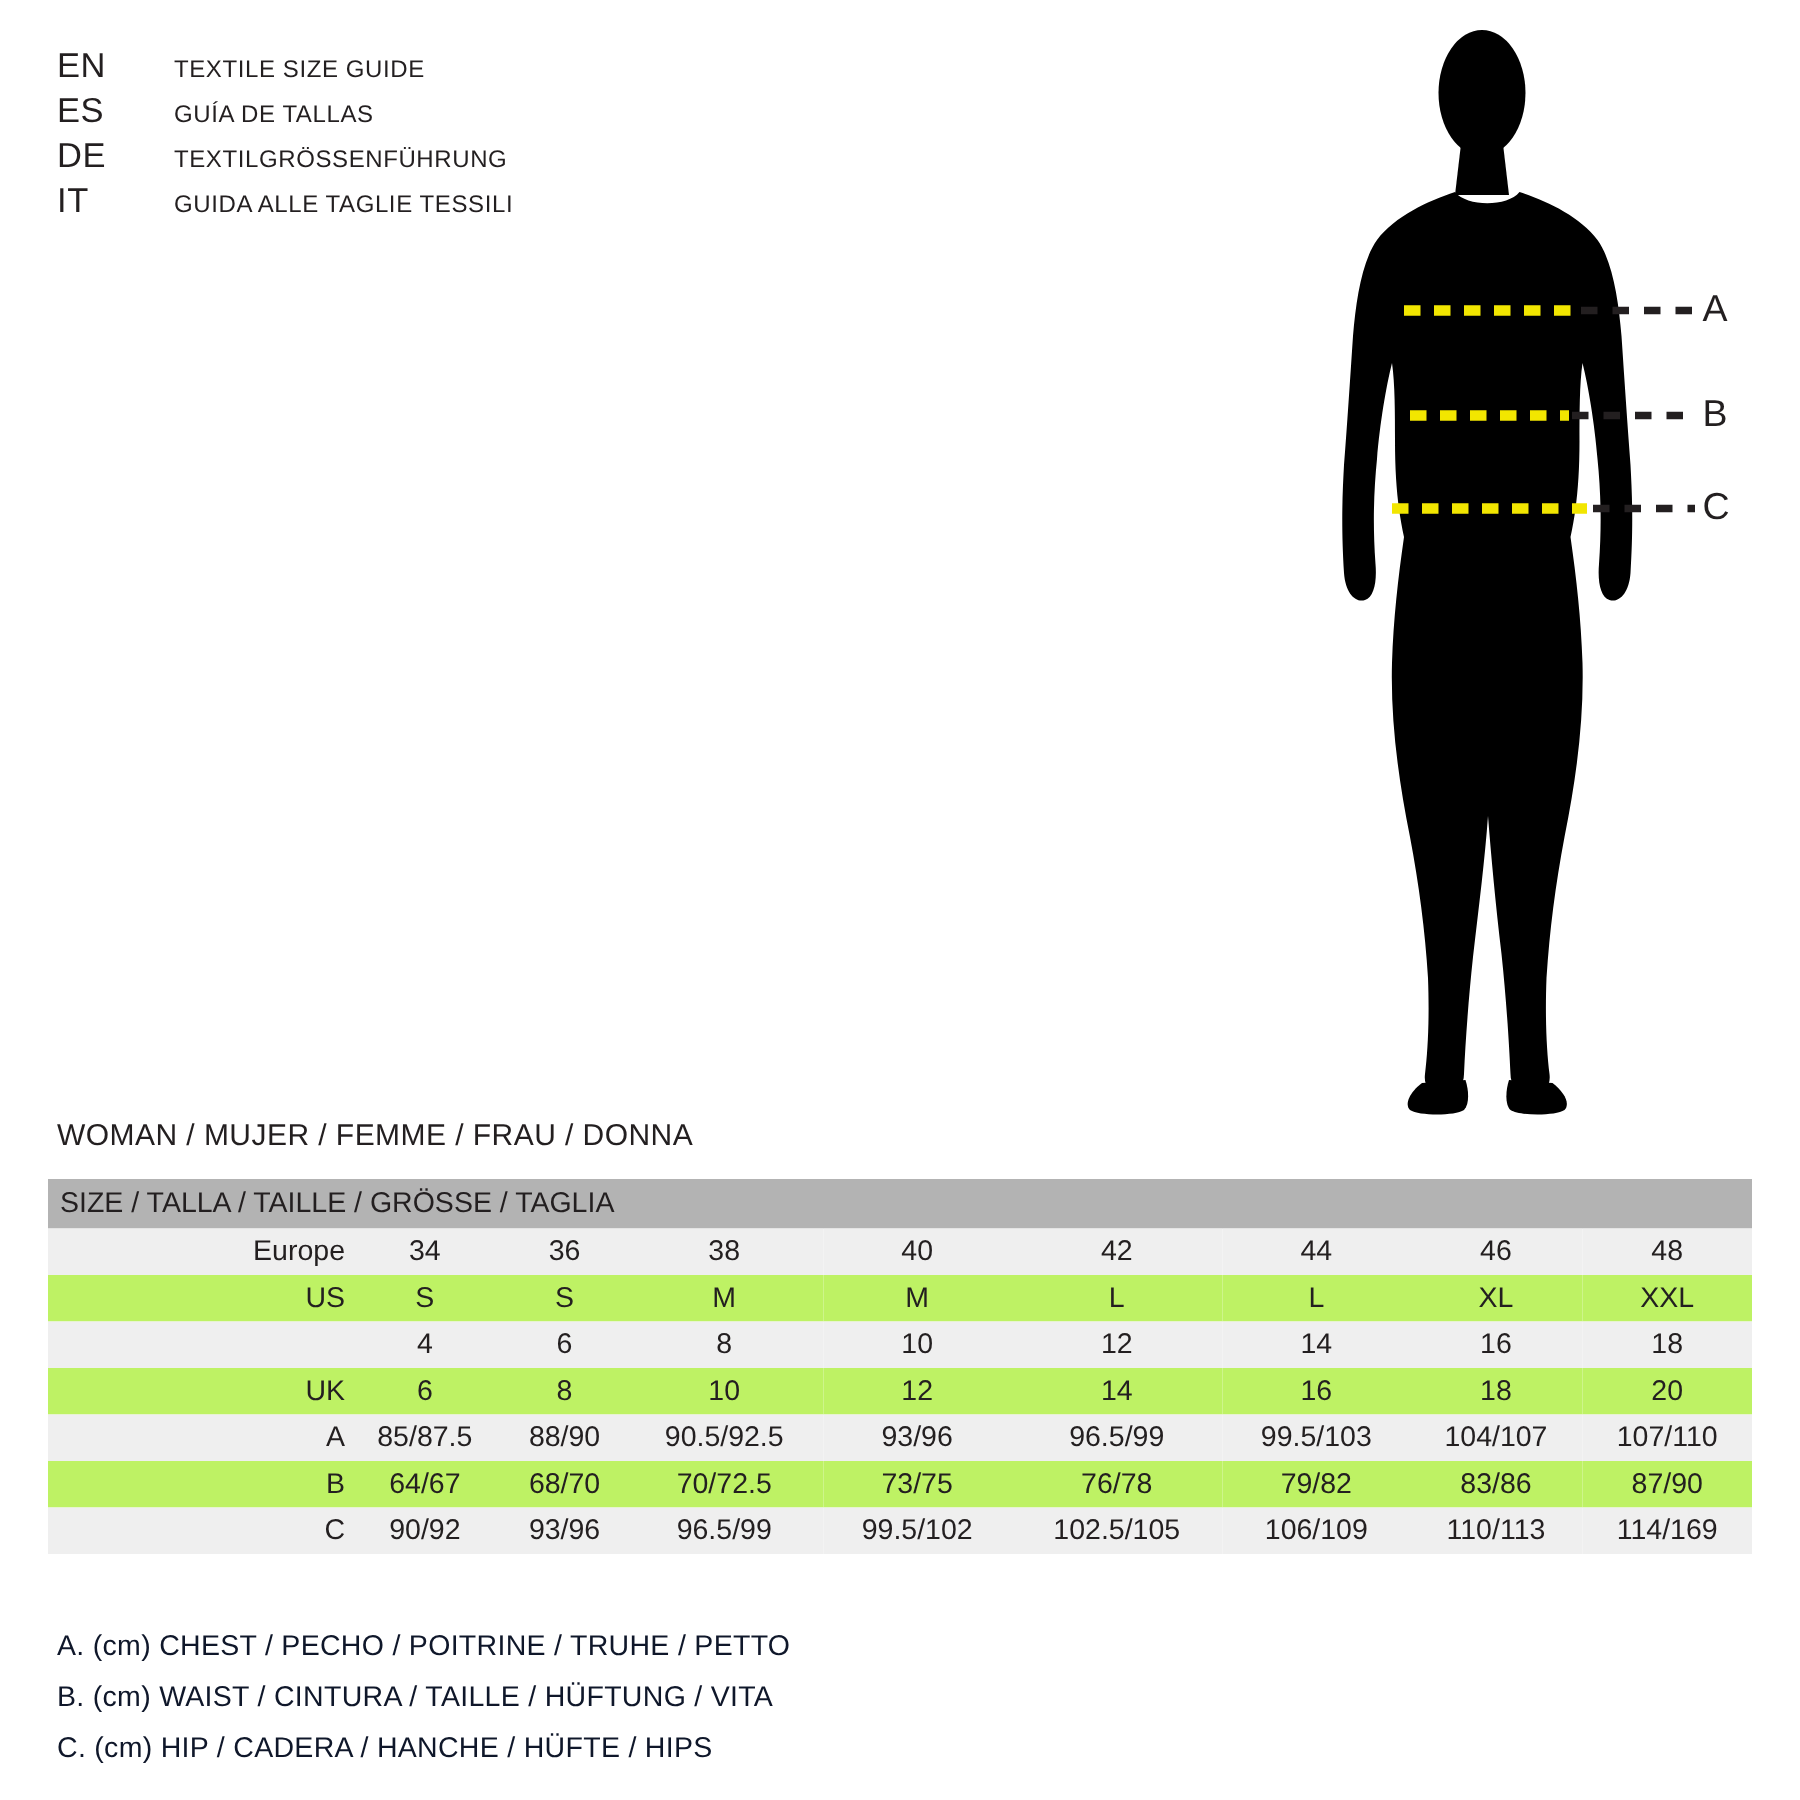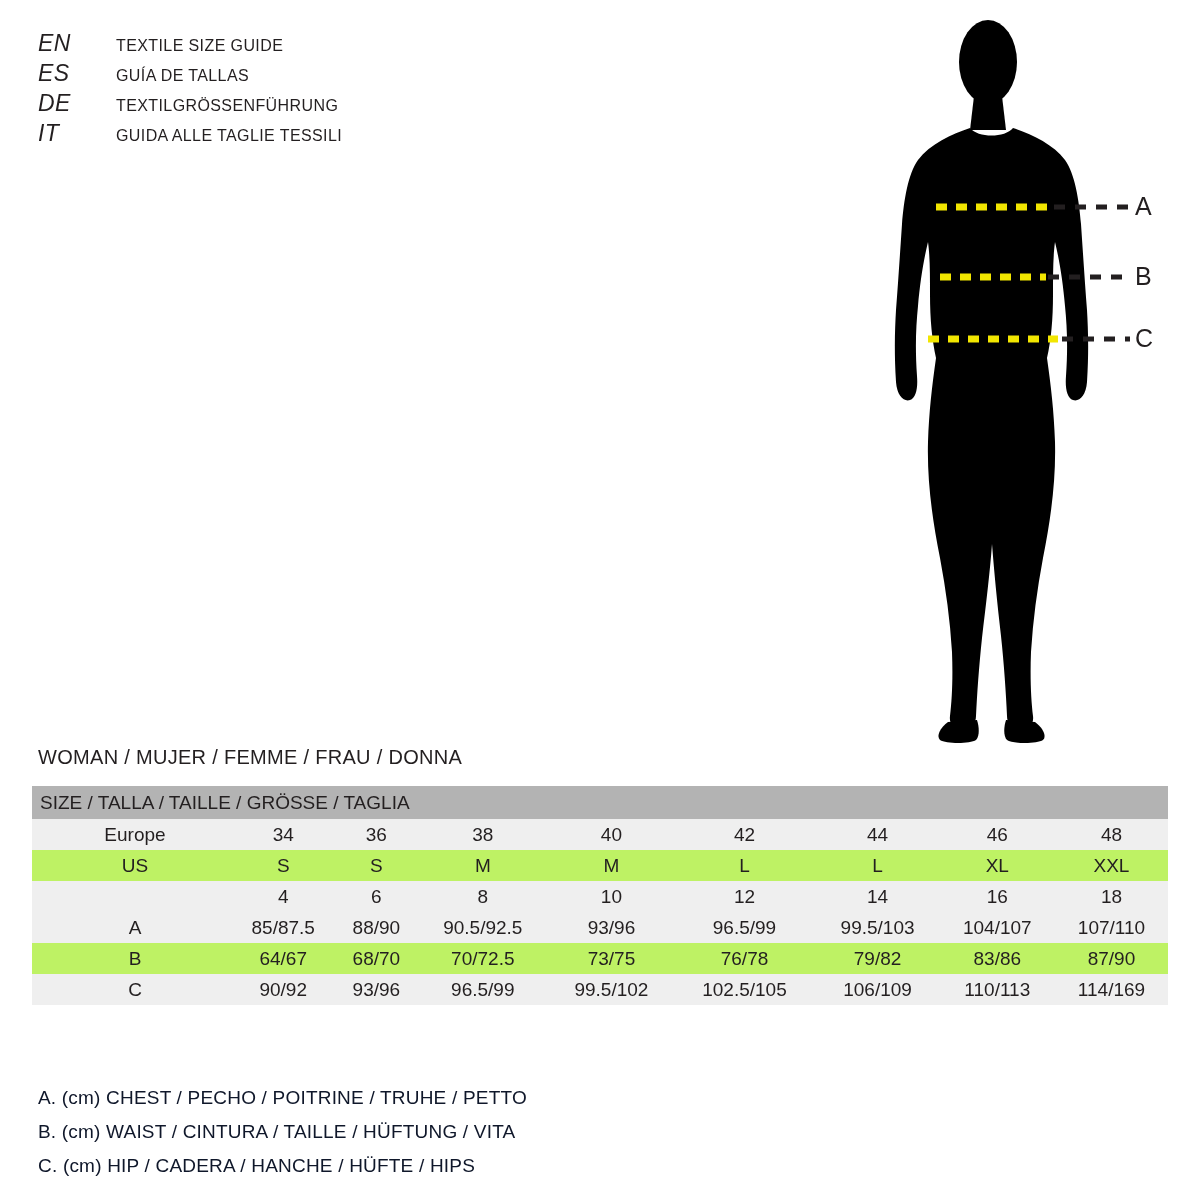--- a/index.html
+++ b/index.html
@@ -27,21 +27,20 @@
     display: flex;
     align-items: baseline;
     margin-bottom: 3px;
   }
   .title-lang {
     width: 78px;
     font-size: 23px;
     letter-spacing: 0.4px;
     color: #231f20;
     flex: 0 0 78px;
-    font-style: italic;
   }
   .title-text {
     font-size: 16px;
     letter-spacing: 0.4px;
     color: #231f20;
     white-space: nowrap;
   }
 
   
   .figure-area {
@@ -84,21 +83,21 @@
     color: #231f20;
   }
   .size-table th, .size-table td {
     padding: 0;
     height: 31px;
     font-weight: normal;
     text-align: center;
     vertical-align: middle;
   }
   .size-table .row-head {
-    text-align: center;
+    text-align: right;
     padding-left: 8px;
     width: 190px;
   }
   .size-table tr.header-row {
     background: #b3b3b3;
     margin-top: 20px;
   }
   .size-table tr.header-row td {
     text-align: left;
     padding-left: 8px;
@@ -251,20 +250,31 @@
       <td>4</td>
       <td>6</td>
       <td>8</td>
       <td>10</td>
       <td>12</td>
       <td>14</td>
       <td>16</td>
       <td>18</td>
     </tr>
 
+    <tr class="dark">
+      <td class="row-head">UK</td>
+      <td>6</td>
+      <td>8</td>
+      <td>10</td>
+      <td>12</td>
+      <td>14</td>
+      <td>16</td>
+      <td>18</td>
+      <td>20</td>
+    </tr>
 
     <tr class="light">
       <td class="row-head">A</td>
       <td>85/87.5</td>
       <td>88/90</td>
       <td>90.5/92.5</td>
       <td>93/96</td>
       <td>96.5/99</td>
       <td>99.5/103</td>
       <td>104/107</td>

